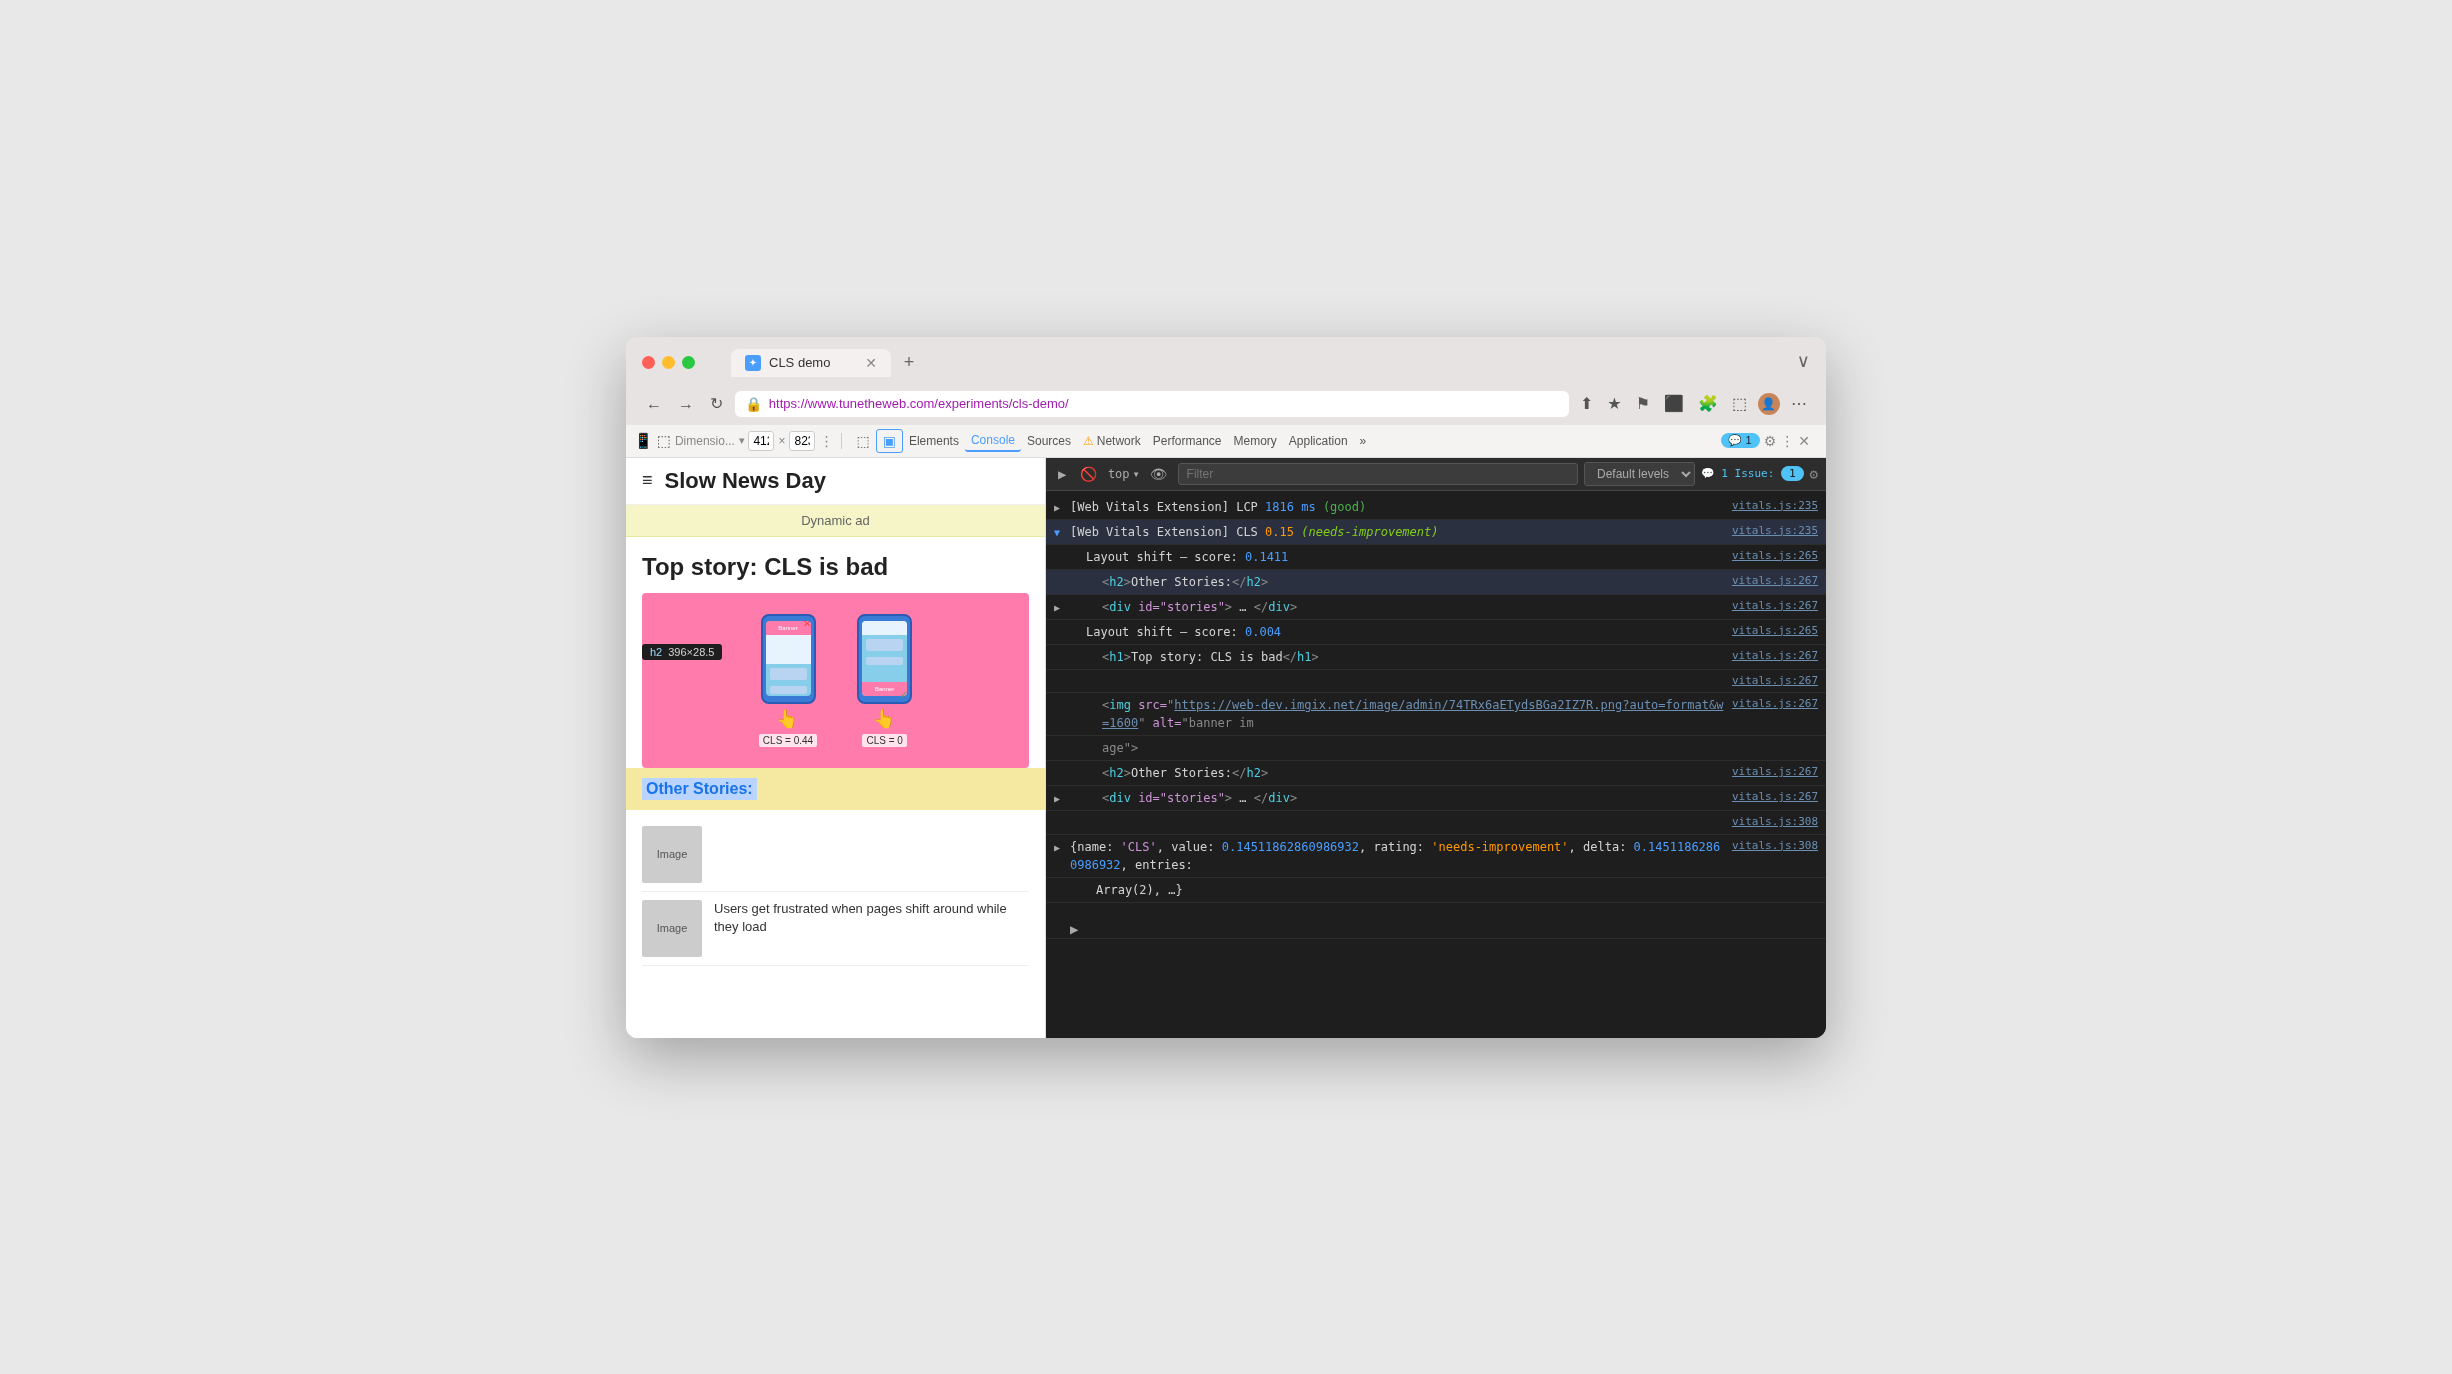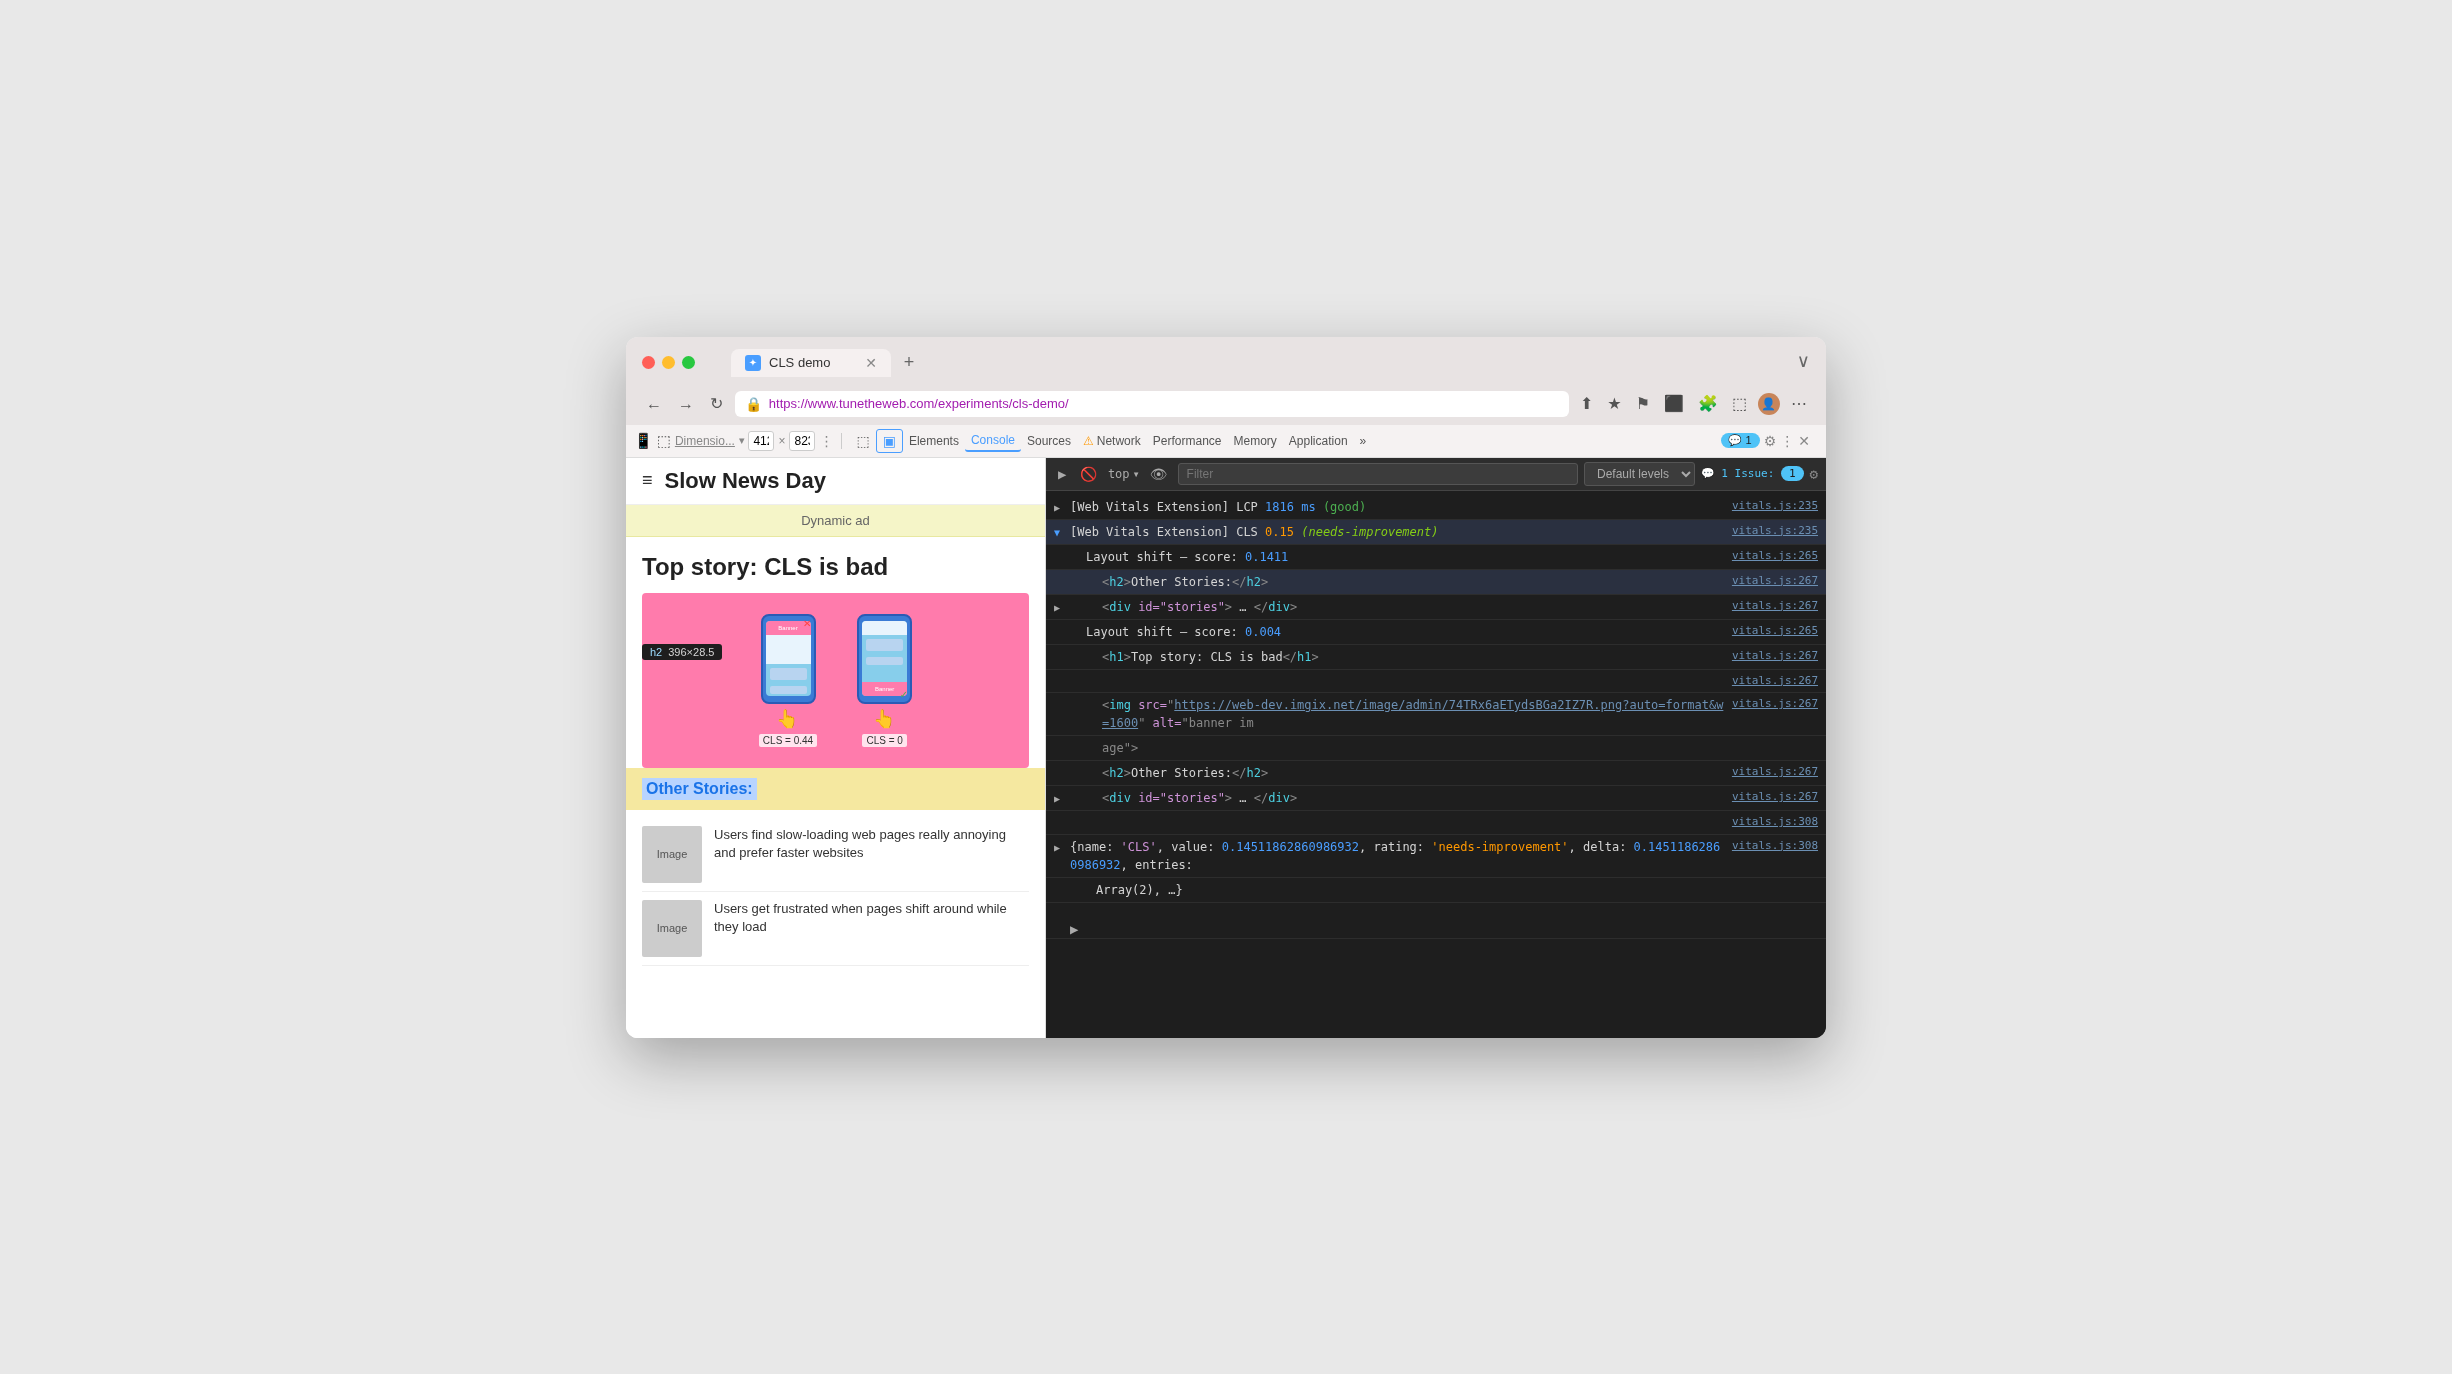--- a/index.html
+++ b/index.html
@@ -534,21 +534,21 @@
       <span class="toolbar-icon">🧩</span>
       <span class="toolbar-icon">⬚</span>
       <span class="toolbar-icon" style="width:22px;height:22px;border-radius:50%;background:#c8855a;display:inline-flex;align-items:center;justify-content:center;font-size:12px;">👤</span>
       <span class="toolbar-icon">⋯</span>
     </div>
   </div>
 
   <div class="devtools-bar">
     <span style="font-size:15px;color:#555;cursor:pointer;">📱</span>
     <span style="font-size:15px;color:#555;cursor:pointer;">⬚</span>
-    <span style="font-size:12px;color:#888;text-decoration:underline;">Dimensio...</span>
+    <span style="font-size:12px;color:#888;">Dimensio...</span>
     <span style="font-size:11px;color:#888;">▾</span>
     <input class="dimension-input" value="412" style="">
     <span style="color:#888;font-size:12px;">×</span>
     <input class="dimension-input" value="823" style="">
     <span style="color:#888;font-size:14px;cursor:pointer;">⋮</span>
 
     <div class="devtools-separator"></div>
 
     <div class="devtools-tabs">
       <span style="font-size:14px;color:#555;cursor:pointer;padding:3px 6px;">⬚</span>
@@ -633,21 +633,20 @@
           <span class="h2-label">h2</span>
           <span class="h2-size">396×28.5</span>
         </div>
       </div>
 
       <div class="stories-list">
         <div class="story-item">
           <div class="story-thumb">
             <span>Image</span>
           </div>
-          <span class="story-text">Users find slow-loading web pages really annoying and prefer faster websites</span>
         </div>
         <div class="story-item">
           <div class="story-thumb">
             <span>Image</span>
           </div>
           <span class="story-text">Users get frustrated when pages shift around while they load</span>
         </div>
       </div>
 
     </div>

